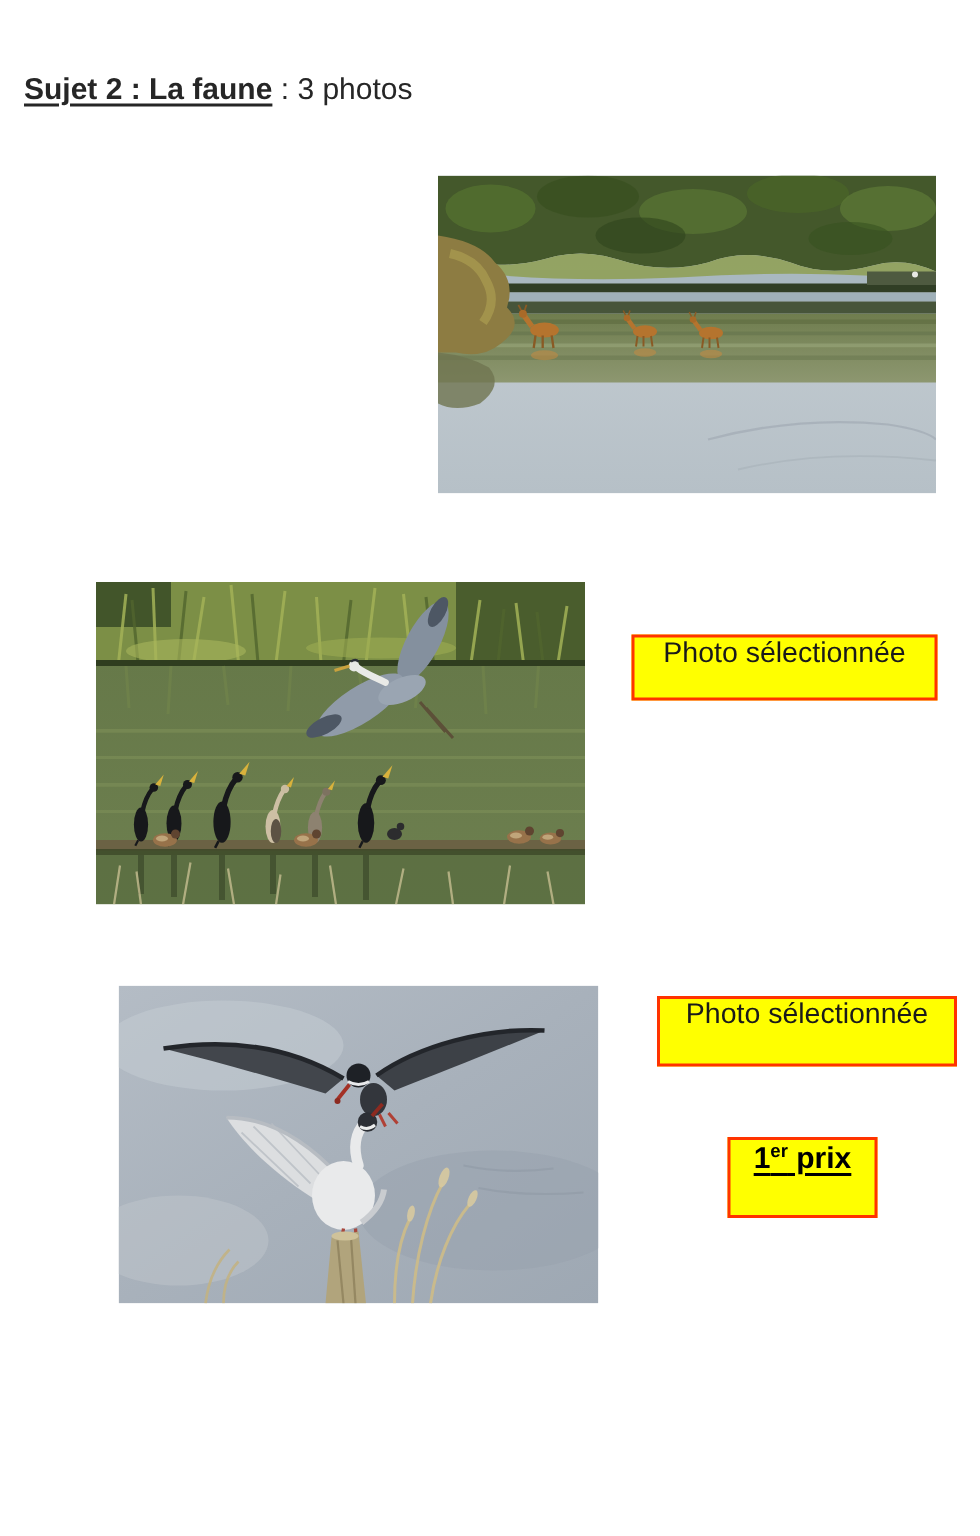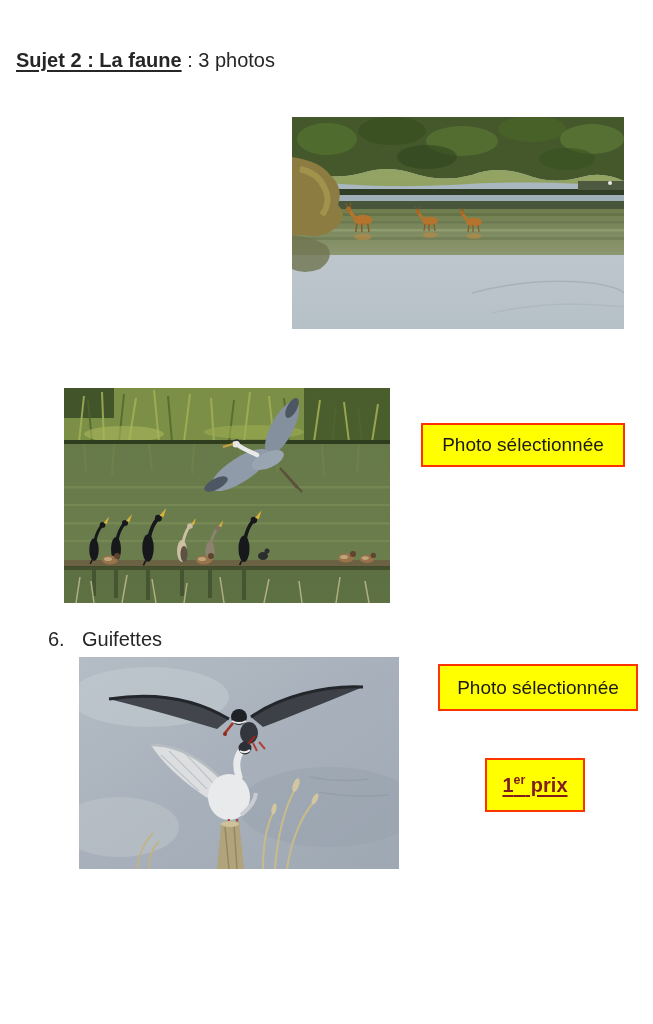--- a/index.html
+++ b/index.html
@@ -14,26 +14,26 @@
   .item-5{left:48px;top:334px;}
   .item-6{left:48px;top:626px;}
   .list-item .num{display:inline-block;width:34px;}
   .photo{position:absolute;overflow:hidden;}
   .photo svg{display:block;width:100%;height:100%;}
   .photo-1{left:292px;top:117px;width:332px;height:212px;}
   .photo-2{left:64px;top:388px;width:326px;height:215px;}
   .photo-3{left:79px;top:657px;width:320px;height:212px;}
   .badge{
     position:absolute;box-sizing:border-box;background:#FFFF00;border:2px solid #FF3300;
-    display:flex;align-items:center;justify-content:center;font-size:19px;color:#1a1a1a;
+    display:flex;justify-content:center;font-size:19px;color:#1a1a1a;
   }
   .badge-selected-1{left:421px;top:423px;width:204px;height:44px;}
   .badge-selected-2{left:438px;top:664px;width:200px;height:47px;}
   .badge-prize{left:485px;top:758px;width:100px;height:54px;}
-  .prize-text{color:#7f1d1d;font-weight:700;font-size:20px;text-decoration:underline;text-decoration-thickness:2px;text-underline-offset:3px;}
+  .prize-text{color:#000000;font-weight:700;font-size:20px;text-decoration:underline;text-decoration-thickness:2px;text-underline-offset:3px;}
   .prize-text sup{font-size:0.62em;}
 </style>
 </head>
 <body>
 
 <div class="page">
 
   <div class="header"><span class="bold">Sujet 2 : La faune</span><span> : 3 photos</span></div>
 
 
@@ -216,21 +216,20 @@
         <path d="M272,215 l4,-26"></path>
           <path d="M305,215 l-4,-22"></path>
       </g>
     </svg>
   </div>
 
   <div class="badge badge-selected-1">
       <span>Photo sélectionnée</span>
     </div>
 
-  <div class="list-item item-6"><span class="num">6.</span><span>Guifettes</span></div>
 
   <div class="photo photo-3">
     <svg viewBox="0 0 320 212" preserveAspectRatio="none" aria-hidden="true">
       <defs>
         <linearGradient id="g3w" x1="0" y1="0" x2="1" y2="1">
           <stop offset="0" stop-color="#b4bcc5"></stop>
             <stop offset="0.5" stop-color="#a8b1bb"></stop>
             <stop offset="1" stop-color="#9ea8b3"></stop>
         </linearGradient>
       </defs>

